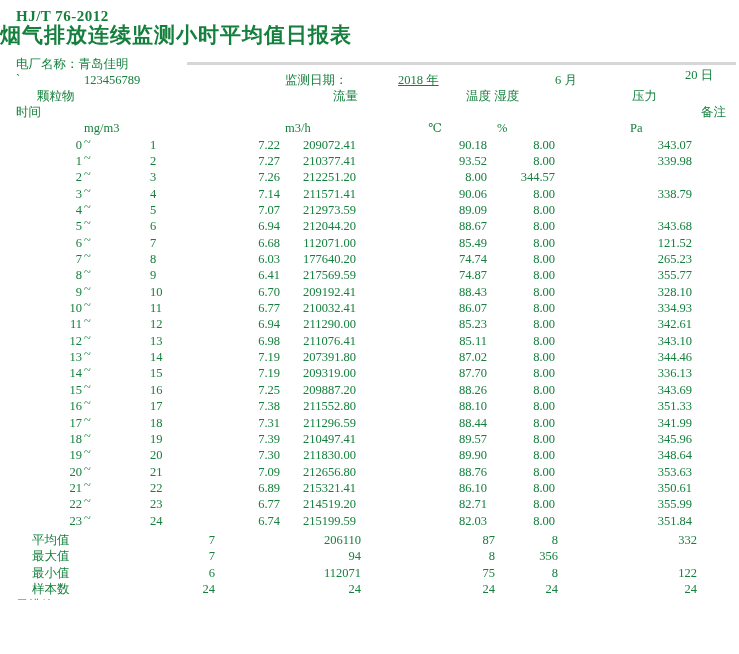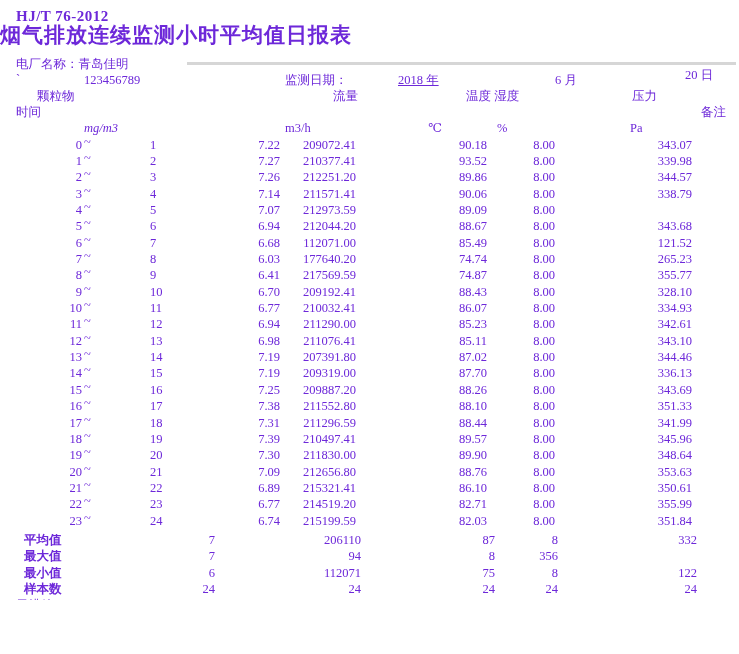--- a/index.html
+++ b/index.html
@@ -1,19 +1,19 @@
 <!DOCTYPE html>
 <html><head>
 <meta charset="utf-8">
 <style>
   html,body { margin:0; padding:0; background:#ffffff; }
   .page {
     position:relative; width:739px; height:600px; background:#ffffff;
     font-family:"Liberation Serif","DejaVu Serif",serif;
-    font-size:12.5px; color:#6d28d9; overflow:hidden;
+    font-size:12.5px; color:#15803d; overflow:hidden;
   }
   .std {
     position:absolute; left:16px; top:8px;
     font-weight:bold; font-size:15px; letter-spacing:0.5px; white-space:pre;
   }
   .title {
     position:absolute; left:0; right:0; top:21px; 
     font-weight:bold; font-size:21px; letter-spacing:1px;
     font-family:"DejaVu Sans","Liberation Sans",sans-serif; white-space:pre;
   }
@@ -30,21 +30,21 @@
   }
   .c { display:block; white-space:pre; }
   .r { text-align:right; }
   .tilde { position:relative; top:-3px; padding-left:2px; text-align:left; }
   .summary-rows { position:absolute; left:0; top:532px; width:697px; }
   .srow {
     display:grid;
     grid-template-columns:120px 95px 146px 134px 63px 139px;
     height:16.3px; align-items:center;
   }
-  .srow .label { padding-left:24px; text-align:left;font-weight:bold; }
+  .srow .label { padding-left:32px; text-align:left; }
   .fline { position:absolute; left:16px; white-space:pre; line-height:14px; }
 </style>
 </head>
 <body>
 
 <div class="page">
 
   <div class="std">HJ/T 76-2012</div>
   <div class="title">烟气排放连续监测小时平均值日报表</div>
   <div class="title-underline"></div>
@@ -59,21 +59,21 @@
   <span class="hline" style="left:685px; top:68px;">20 日</span>
 
   <span class="hline" style="left:37px; top:89px;">颗粒物</span>
   <span class="hline" style="left:333px; top:89px;">流量</span>
   <span class="hline" style="left:466px; top:89px;">温度 湿度</span>
   <span class="hline" style="left:632px; top:89px;">压力</span>
 
   <span class="hline" style="left:16px; top:105px;">时间</span>
   <span class="hline" style="left:701px; top:105px;">备注</span>
 
-  <span class="hline" style="left:84px; top:121px;font-style:italic;">mg/m3</span>
+  <span class="hline" style="left:84px; top:121px;">mg/m3</span>
   <span class="hline" style="left:285px; top:121px;">m3/h</span>
   <span class="hline" style="left:428px; top:121px;">℃</span>
   <span class="hline" style="left:497px; top:121px;">%</span>
   <span class="hline" style="left:630px; top:121px;">Pa</span>
 
   <div class="data-rows" data-rows="table.rows">
     <div class="drow">
       <span class="c r">0</span>
       <span class="c tilde">~</span>
       <span class="c">1</span>
@@ -94,21 +94,20 @@
       <span class="c r">8.00</span>
       <span class="c r">339.98</span>
     </div>
 
     <div class="drow">
       <span class="c r">2</span>
       <span class="c tilde">~</span>
       <span class="c">3</span>
       <span class="c r">7.26</span>
       <span class="c r">212251.20</span>
-      <span class="c r">89.86</span>
       <span class="c r">8.00</span>
       <span class="c r">344.57</span>
     </div>
 
     <div class="drow">
       <span class="c r">3</span>
       <span class="c tilde">~</span>
       <span class="c">4</span>
       <span class="c r">7.14</span>
       <span class="c r">211571.41</span>

